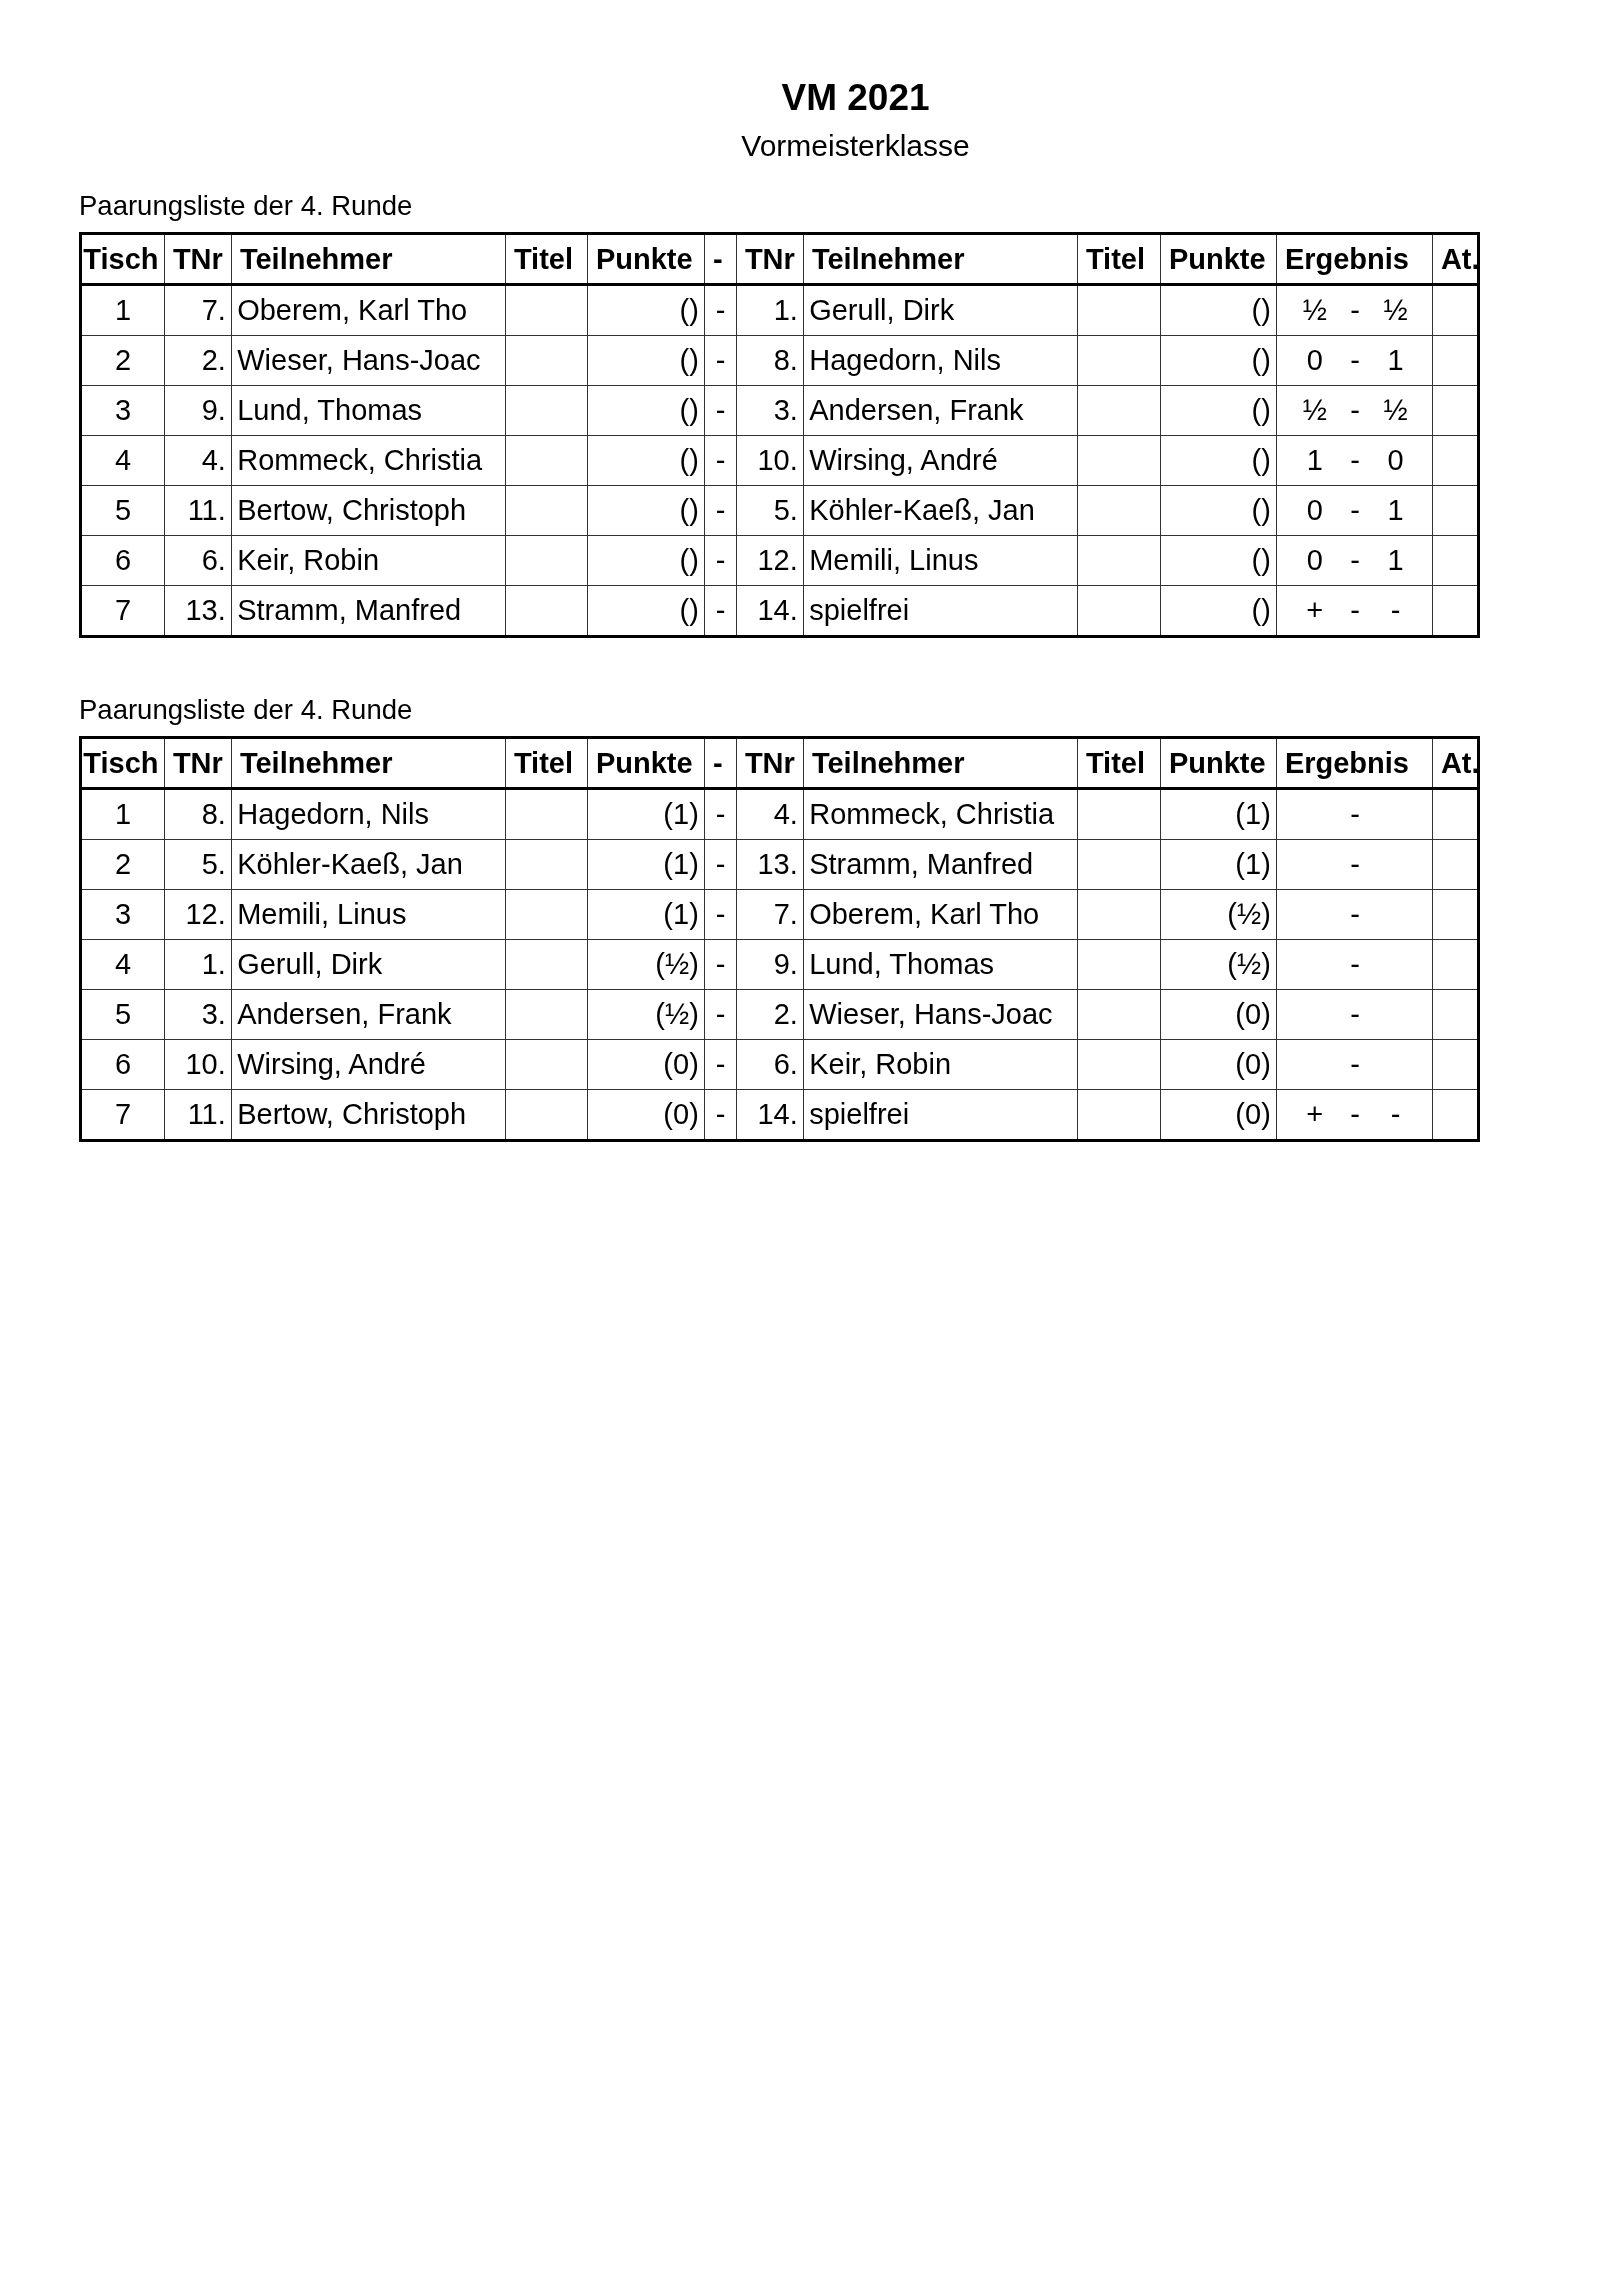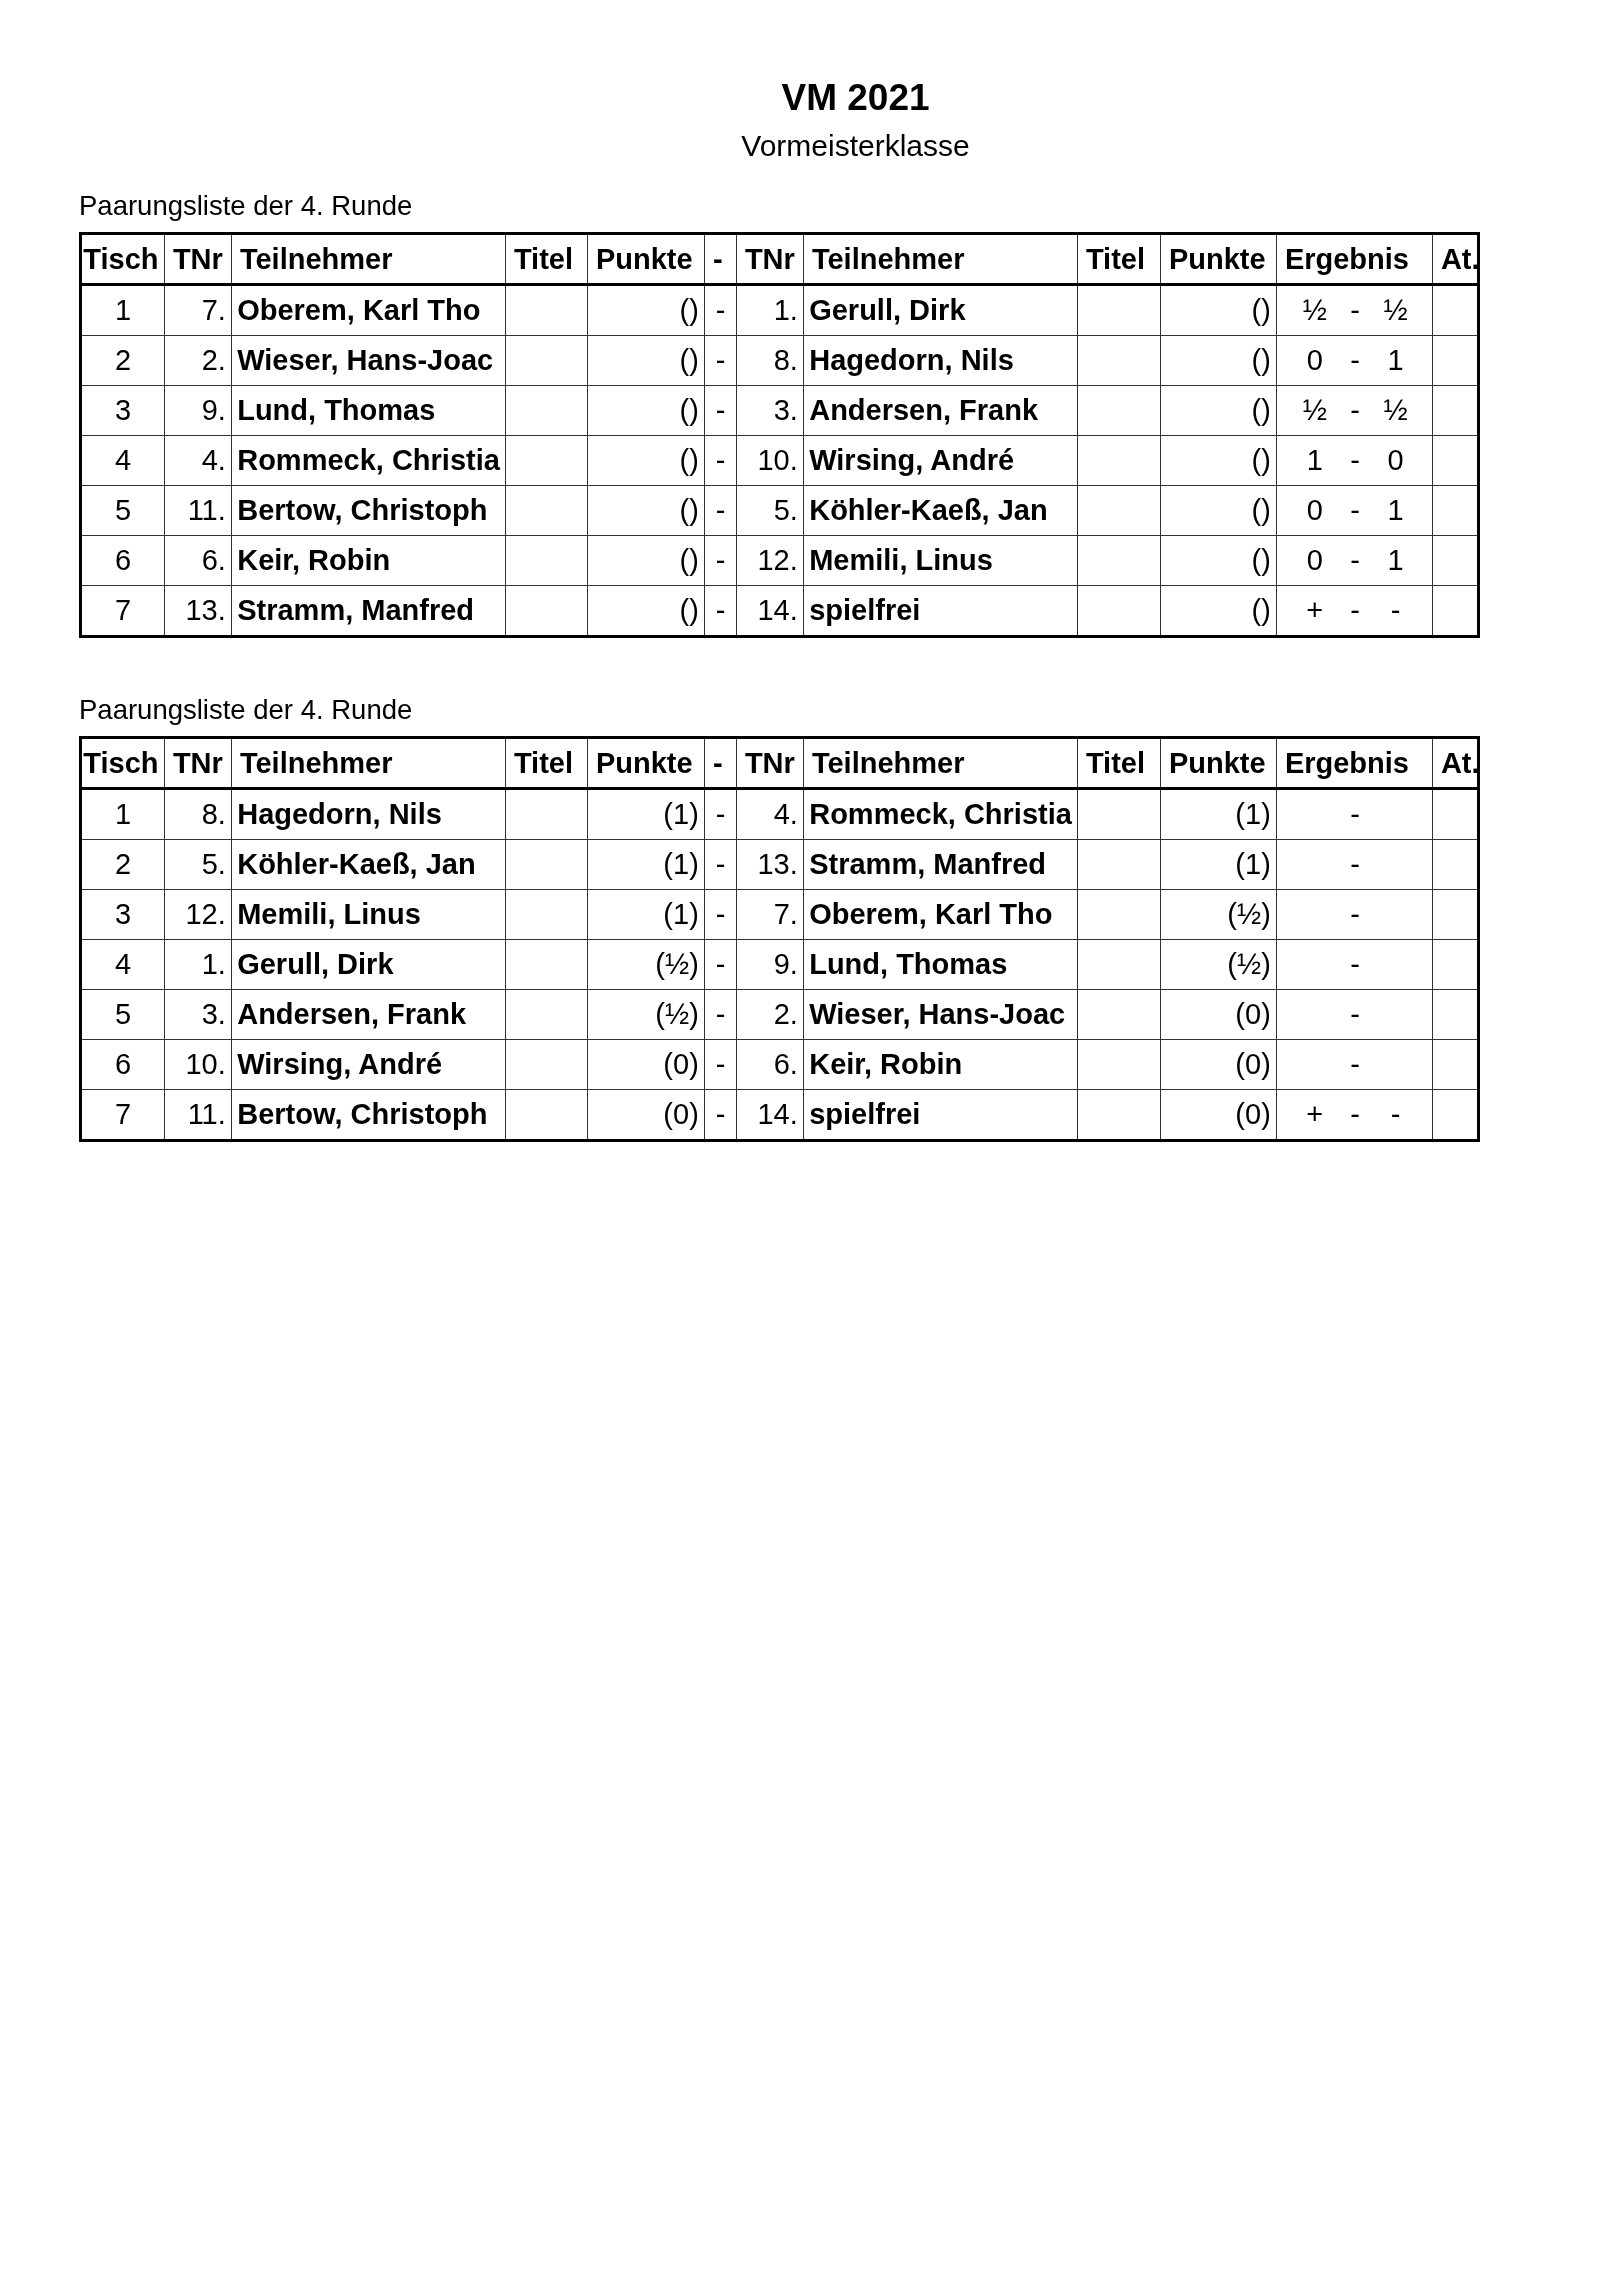--- a/index.html
+++ b/index.html
@@ -13,21 +13,21 @@
   table.pairings { position: absolute; left: 79px; border-collapse: collapse;
                    table-layout: fixed; width: 1399px; border: 3.3px solid #000; }
   table.pairings th, table.pairings td { border: 1.3px solid #333; padding: 0 5.2px;
                    font-size: 29px; white-space: nowrap; overflow: hidden; }
   table.pairings th { height: 48px; font-weight: bold; text-align: left; padding: 0 2.6px 0 7.9px; }
   table.pairings thead tr { border-bottom: 3.9px solid #000; }
   table.pairings td { height: 49px; }
   th.c-tisch { padding-left: 1.3px !important; }
   td.center { text-align: center; }
   td.right { text-align: right; padding-right: 2.6px; }
-  td.name { padding-left: 11.8px; font-weight: bold; }
+  td.name { padding-left: 11.8px; }
   td.punkte { text-align: right; padding-right: 33px; }
   td.dash { text-align: center; padding: 0; }
   th.dash { text-align: center; padding: 0; }
   .res { display: flex; justify-content: space-between; padding: 0 18.3px 0 19.6px; }
   .res span { width: 26px; text-align: center; }
 </style>
 </head>
 <body>
 
 <div class="title">VM 2021</div>

